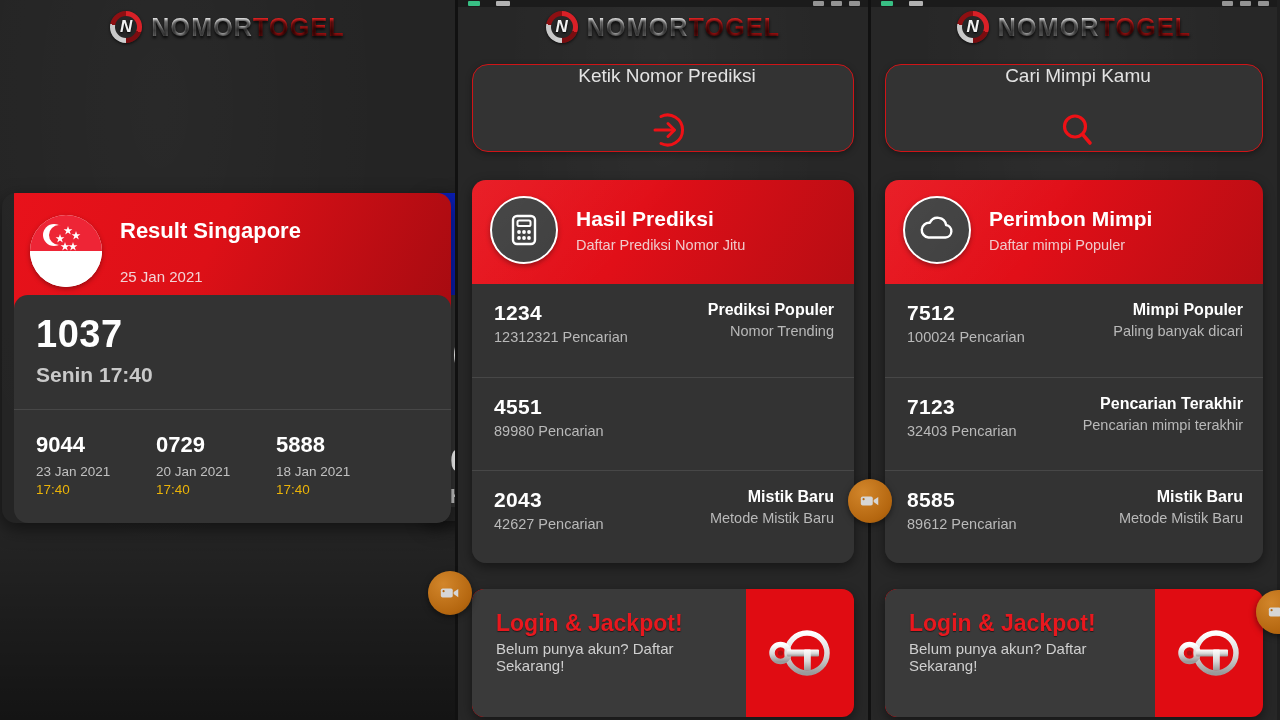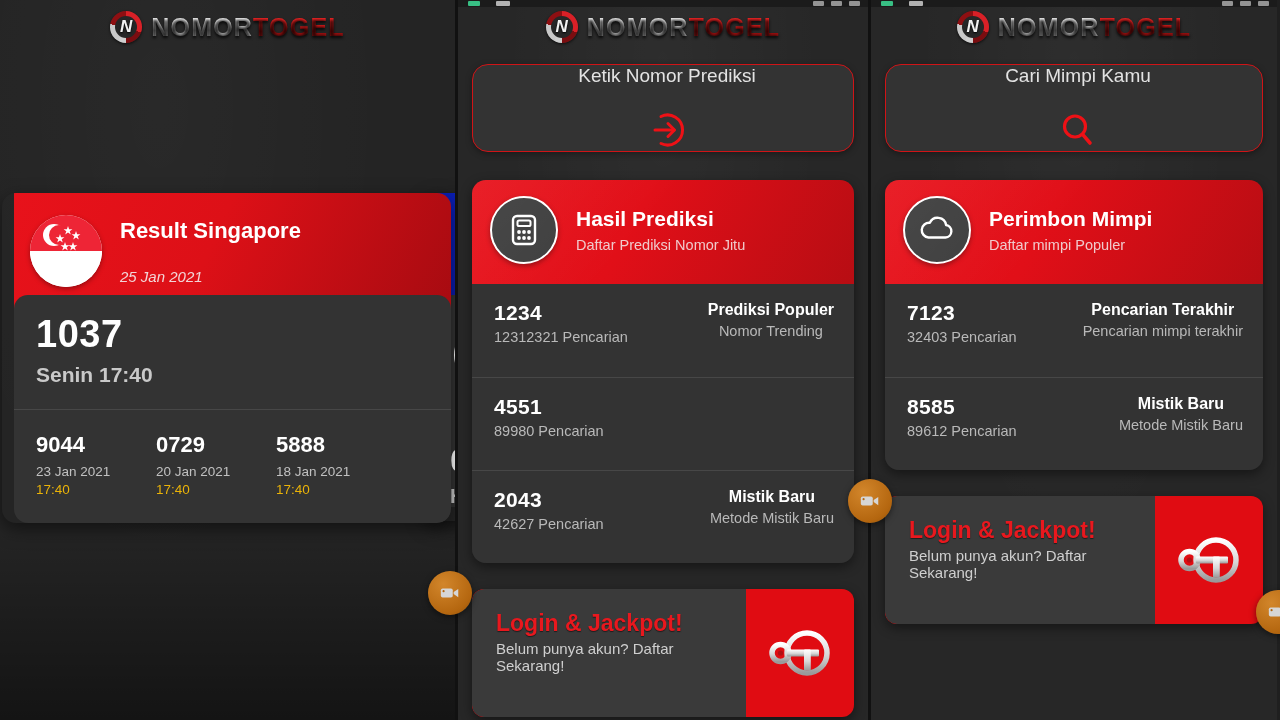--- a/index.html
+++ b/index.html
@@ -139,21 +139,21 @@
   .card-sub { color: #f0c9cb; font-size: 14.5px; }
 
   .card-body { background: #333333; }
   .row {
     display: flex; align-items: flex-start; justify-content: space-between;
     padding: 17px 20px 17px 22px;
     min-height: 93px;
   }
   .row + .row { border-top: 1px solid #474747; }
   .row-l, .row-r { display: flex; flex-direction: column; gap: 4px; }
-  .row-r { align-items: center; text-align: right; }
+  .row-r { align-items: flex-end; text-align: right; }
   .row-num { color: #ffffff; font-size: 21px; font-weight: bold; letter-spacing: .3px; }
   .row-meta { color: #b9b9b9; font-size: 14.5px; }
   .row-tag { color: #ffffff; font-size: 16px; font-weight: bold; }
   .row-tagsub { color: #b9b9b9; font-size: 14.5px; }
 
   
   .banner {
     position: relative;
     margin: 26px 14px 0 14px;
     height: 128px;
@@ -194,21 +194,21 @@
   .flag {
     flex: none; width: 72px; height: 72px; border-radius: 50%;
     overflow: hidden; position: relative;
     background: #fff;
     box-shadow: 0 2px 5px rgba(0,0,0,.35);
   }
   .flag-top { position: absolute; left:0; right:0; top:0; height: 50%; background: #ee2536; }
   .flag-bot { position: absolute; left:0; right:0; bottom:0; height: 50%; background: #ffffff; }
   .flag svg { position: absolute; left: 0; top: 0; }
   .result-title { color: #fff; font-size: 22px; font-weight: bold; }
-  .result-date { color: #f2d4d6; font-size: 15px; margin-top: 24px; font-style: italic; }
+  .result-date { color: #f2d4d6; font-size: 15px; margin-top: 24px; }
 
   .result-body { background: #333333; border-radius: 14px; margin-top: -14px; position: relative; }
   .result-main { padding: 20px 22px 22px 22px; }
   .result-number { color: #ffffff; font-size: 38px; font-weight: bold; letter-spacing: .5px; line-height: 1.05; }
   .result-day { color: #c9c9c9; font-size: 21px; font-weight: bold; margin-top: 8px; }
   .result-prev {
     border-top: 1px solid #474747;
     display: flex;
     padding: 22px 22px 26px 22px;
     gap: 0;
@@ -470,20 +470,30 @@
           <svg width="38" height="38" viewBox="0 0 38 38">
             <path d="M10.5 26.5 h17 a6.3 6.3 0 0 0 0.6 -12.5 a8.6 8.6 0 0 0 -16.3 -2.2 a6.3 6.3 0 0 0 -1.3 14.7 z" fill="none" stroke="#fff" stroke-width="2.4" stroke-linejoin="round"></path>
           </svg>
         </div>
         <div class="card-titles">
           <div class="card-title">Perimbon Mimpi</div>
           <div class="card-sub">Daftar mimpi Populer</div>
         </div>
       </div>
       <div class="card-body">
+        <div class="row">
+          <div class="row-l">
+            <div class="row-num">7512</div>
+            <div class="row-meta">100024 Pencarian</div>
+          </div>
+          <div class="row-r">
+            <div class="row-tag">Mimpi Populer</div>
+            <div class="row-tagsub">Paling banyak dicari</div>
+          </div>
+        </div>
         <div class="row">
           <div class="row-l">
             <div class="row-num">7123</div>
             <div class="row-meta">32403 Pencarian</div>
           </div>
           <div class="row-r">
             <div class="row-tag">Pencarian Terakhir</div>
             <div class="row-tagsub">Pencarian mimpi terakhir</div>
           </div>
         </div>

